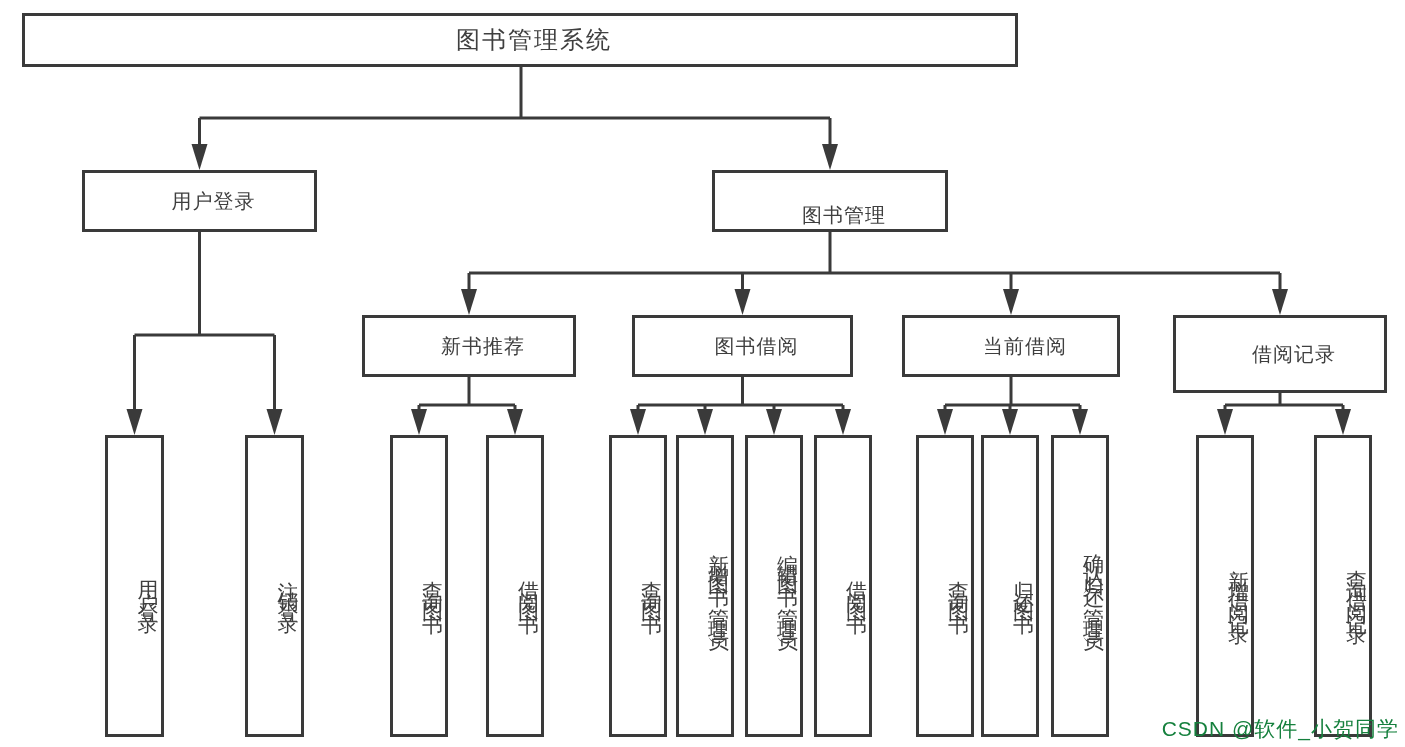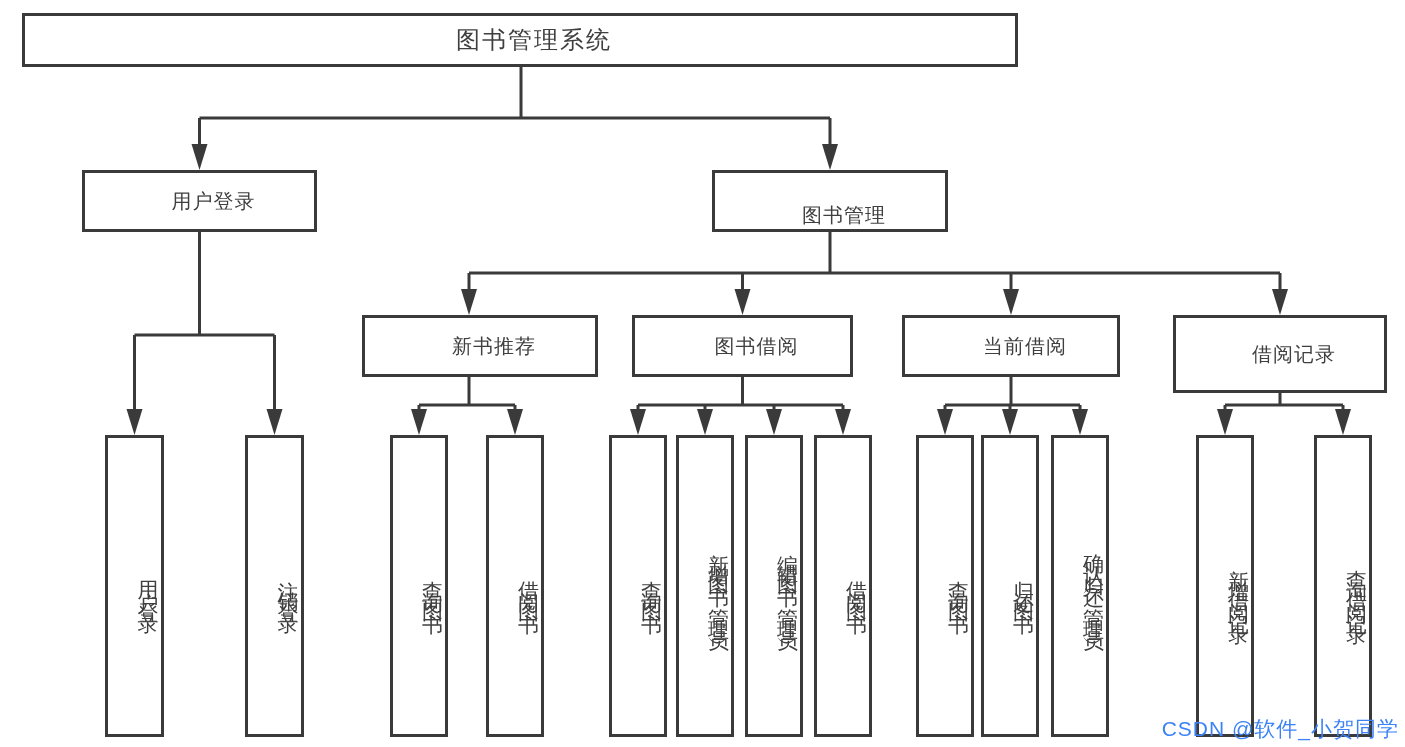--- a/index.html
+++ b/index.html
@@ -29,21 +29,21 @@
     font-size:21px;
     line-height:1;
     letter-spacing:11px;
     color:#3f3f3f;
     white-space:nowrap;
   }
   #watermark{
     position:absolute;
     right:6px;bottom:4px;
     font-size:21px;
-    color:#3b82f6;
+    color:#15803d;
     letter-spacing:1px;
     z-index:5;
     pointer-events:none;
   }
 </style>
 </head>
 <body>
 
 <div id="stage">
 
@@ -91,21 +91,21 @@
     <span class="hlabel">图书管理系统</span>
   </div>
 
   <div class="box" style="left:82px;top:170px;width:235px;height:62px;">
     <span class="hlabel">用户登录</span>
   </div>
   <div class="box" style="left:712px;top:170px;width:236px;height:62px;align-items:flex-end;">
     <span class="hlabel">图书管理</span>
   </div>
 
-  <div class="box" style="left:362px;top:315px;width:236px;height:62px;">
+  <div class="box" style="left:362px;top:315px;width:214px;height:62px;">
     <span class="hlabel">新书推荐</span>
   </div>
   <div class="box" style="left:632px;top:315px;width:221px;height:62px;">
     <span class="hlabel">图书借阅</span>
   </div>
   <div class="box" style="left:902px;top:315px;width:218px;height:62px;">
     <span class="hlabel">当前借阅</span>
   </div>
   <div class="box" style="left:1173px;top:315px;width:214px;height:78px;">
     <span class="hlabel">借阅记录</span>

